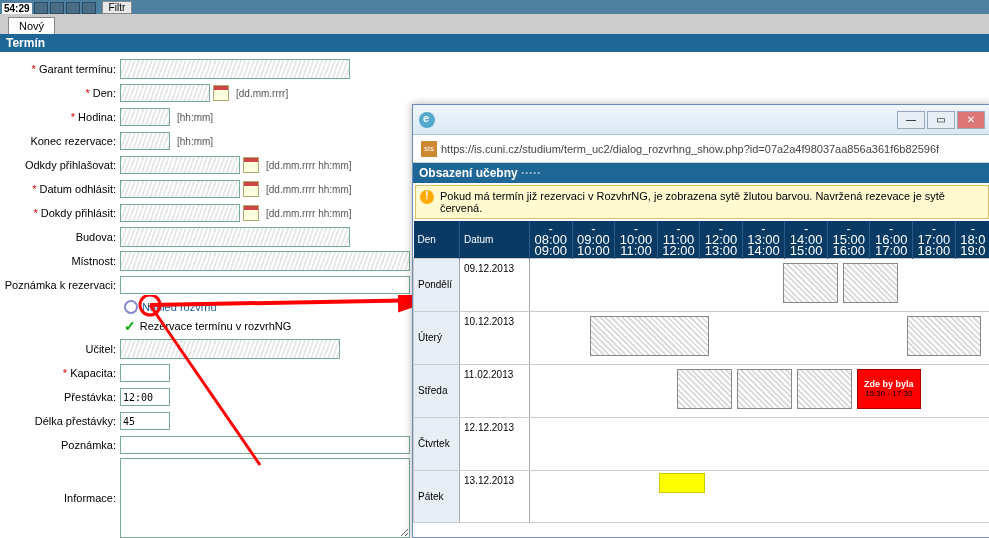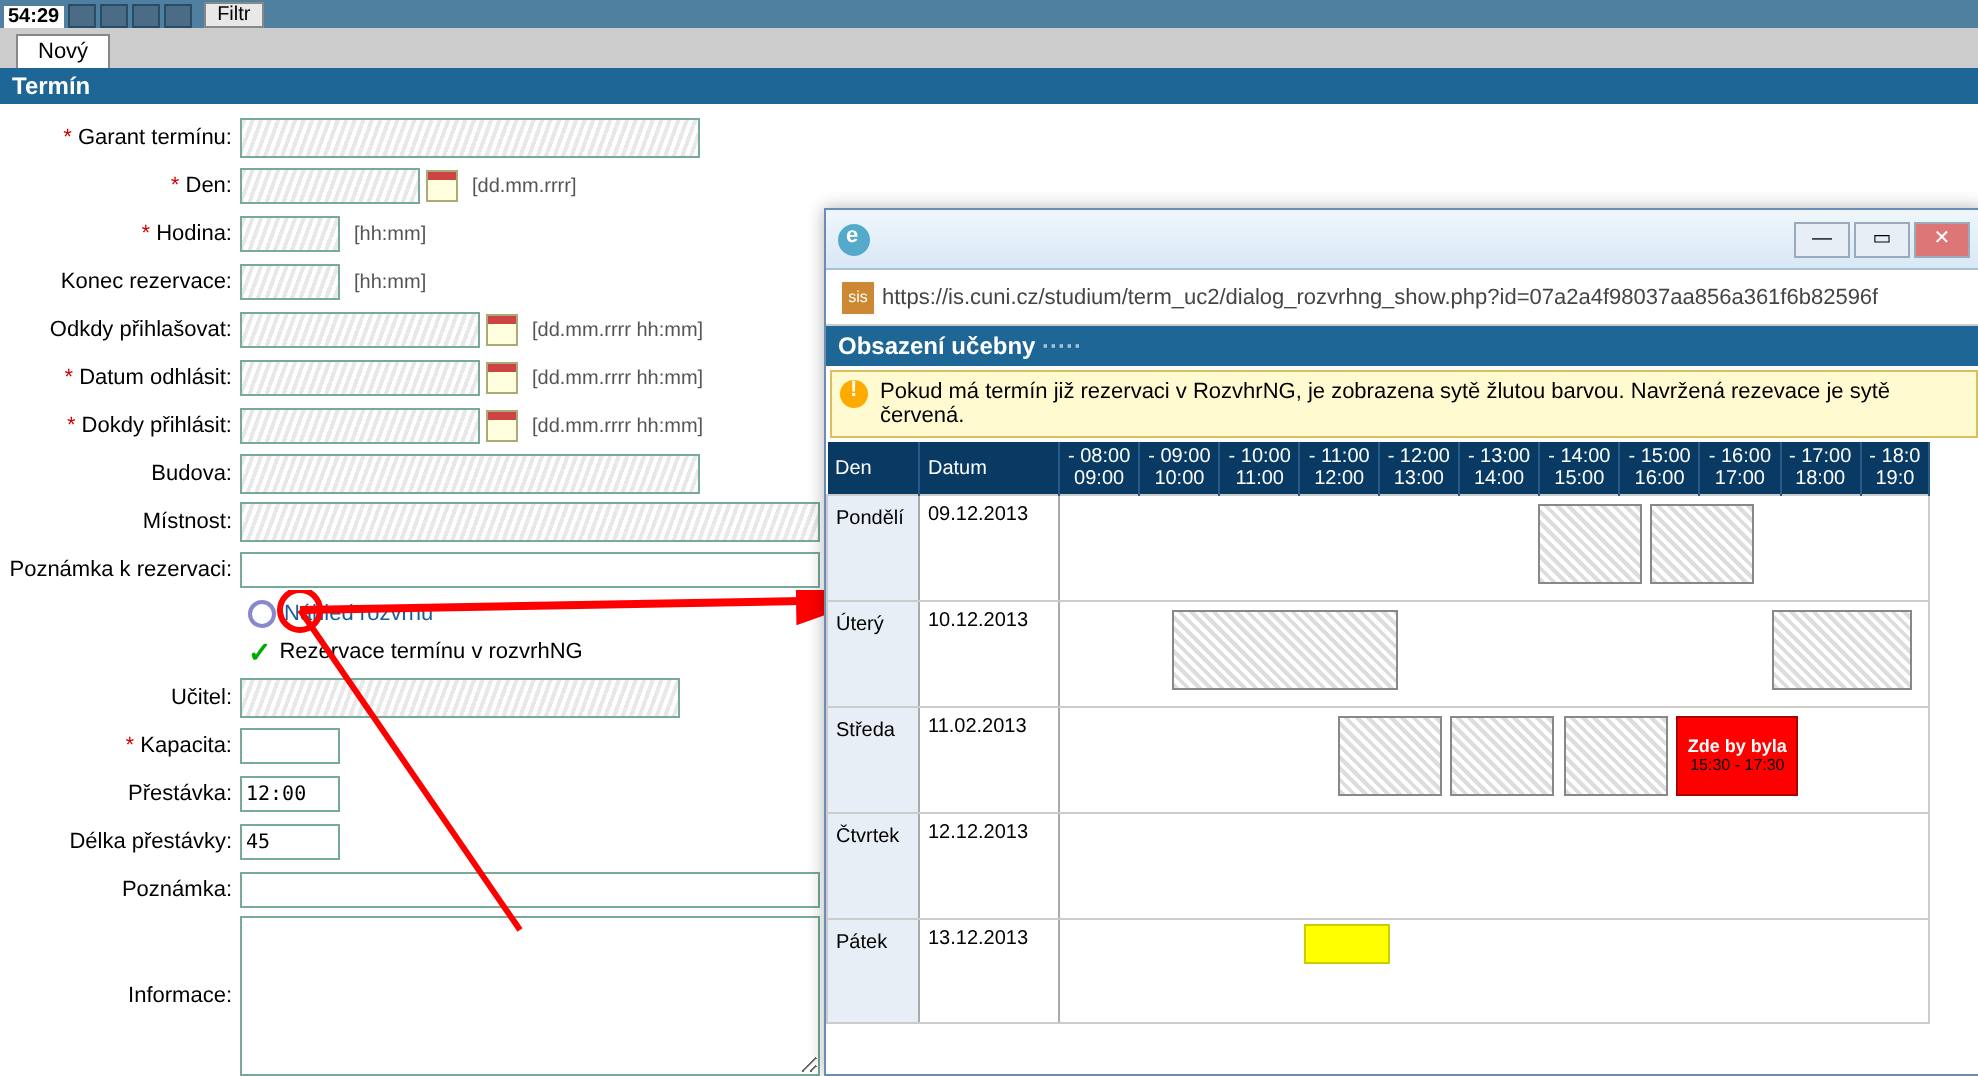--- a/index.html
+++ b/index.html
@@ -52,23 +52,23 @@
   
   .popup .content { height: calc(100% - 58px); overflow: hidden; }
   .popup .room-hdr { background: #1e6696; color: #fff; font-weight: bold; padding: 3px 6px; font-size: 12px; }
   .popup .notice { background: #fffad0; border: 1px solid #d8c060; padding: 4px 6px 4px 24px; font-size: 11px; position: relative; margin: 2px; }
   .popup .notice .warn-icon { position: absolute; left: 4px; top: 4px; width: 14px; height: 14px; background: #fa0; border-radius: 50%; }
   .popup .notice .warn-icon::before { content:"!"; color:#fff; font-weight:bold; position:absolute; left:5px; top:-1px; }
   
   .sched { border-collapse: collapse; font-size: 10px; }
   .sched .th-row { background: #083a64; color: #fff; }
   .sched .th-row th { padding: 2px 4px; font-weight: normal; text-align: left; border-right: 1px solid #2a5a8a; }
-  .sched .th-row th.hours { text-align: center; font-size: 10px; line-height: 11px; }
+  .sched .th-row th.hours { text-align: center; font-size: 13px; line-height: 11px; }
   .sched tbody td { border: 1px solid #ccc; padding: 0; vertical-align: top; height: 52px; }
-  .sched tbody td.day { width: 46px; background: #e8eef5; padding: 6px 4px; font-size: 10px; border-right: 1px solid #aaa; }
+  .sched tbody td.day { width: 46px; background: #e8eef5; padding: 20px 4px; font-size: 10px; border-right: 1px solid #aaa; }
   .sched tbody td.date { width: 70px; background: #fff; padding: 4px 4px; font-size: 10px; border-right: 1px solid #aaa; }
   
   .block { border: 1px solid #888; font-size: 8px; line-height: 9px; overflow: hidden; background: #eee; color: #555; display:flex; align-items:center; justify-content:center; }
   .block.noise { background: repeating-linear-gradient(45deg,#ddd,#ddd 2px,#fff 2px,#fff 4px); }
   .block.red { background: #f00; color: #fff; font-size: 9px; font-weight: bold; border-color: #a00; text-align:center; flex-direction:column; }
   .block.red .sub { color:#000; font-weight:normal; font-size:8px; }
   .block.yellow { background: #ff0; border-color: #cc0; }
   
   
   .noise-bg { background: repeating-linear-gradient(110deg,#e8e8e8,#e8e8e8 2px,#fff 2px,#fff 4px) !important; color: transparent; }

